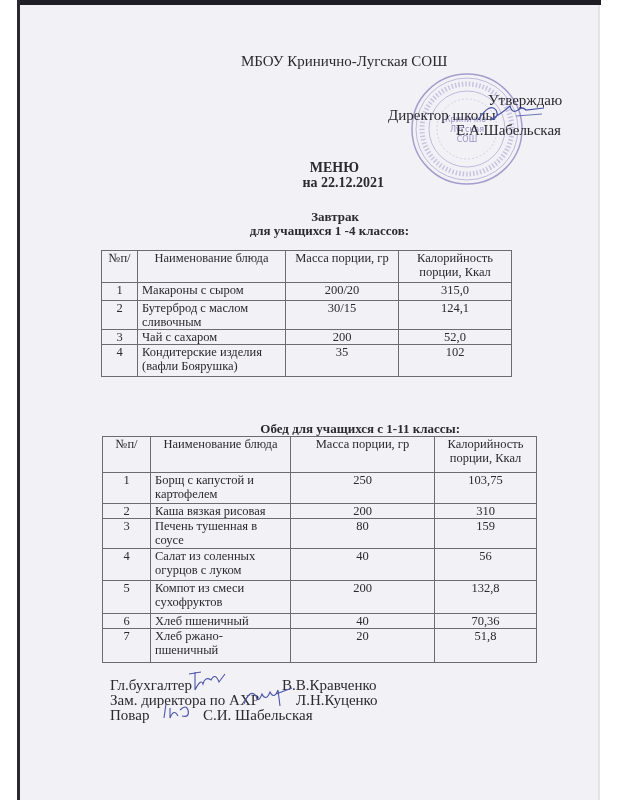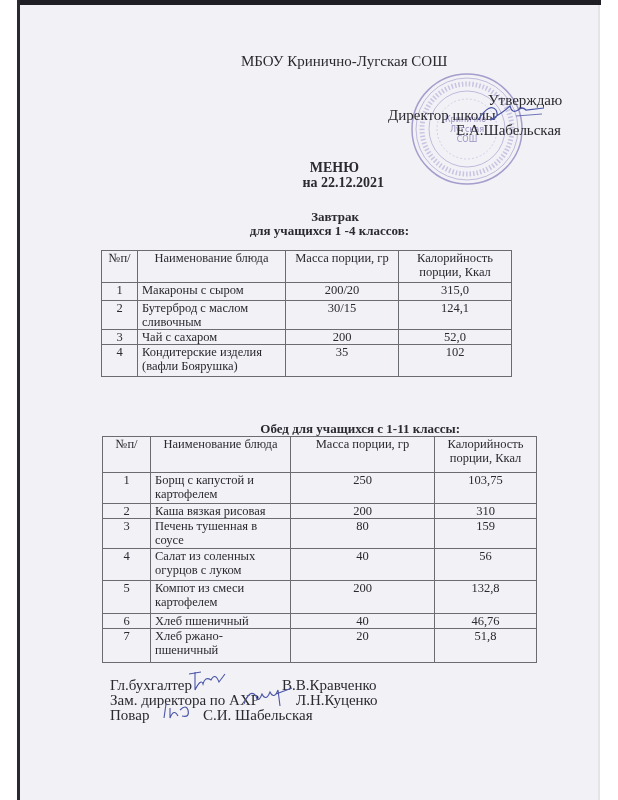--- a/index.html
+++ b/index.html
@@ -148,29 +148,29 @@
     <td class="c">159</td>
   </tr>
   <tr style="height:32px">
     <td class="c">4</td>
     <td>Салат из соленных огурцов с луком</td>
     <td class="c">40</td>
     <td class="c">56</td>
   </tr>
   <tr style="height:33px">
     <td class="c">5</td>
-    <td>Компот из смеси картофелем</td>
+    <td>Компот из смеси сухофруктов</td>
     <td class="c">200</td>
     <td class="c">132,8</td>
   </tr>
   <tr style="height:15px">
     <td class="c">6</td>
     <td>Хлеб пшеничный</td>
     <td class="c">40</td>
-    <td class="c">46,76</td>
+    <td class="c">70,36</td>
   </tr>
   <tr style="height:34px">
     <td class="c">7</td>
     <td>Хлеб ржано-пшеничный</td>
     <td class="c">20</td>
     <td class="c">51,8</td>
   </tr>
 </tbody>
   </table>
 

